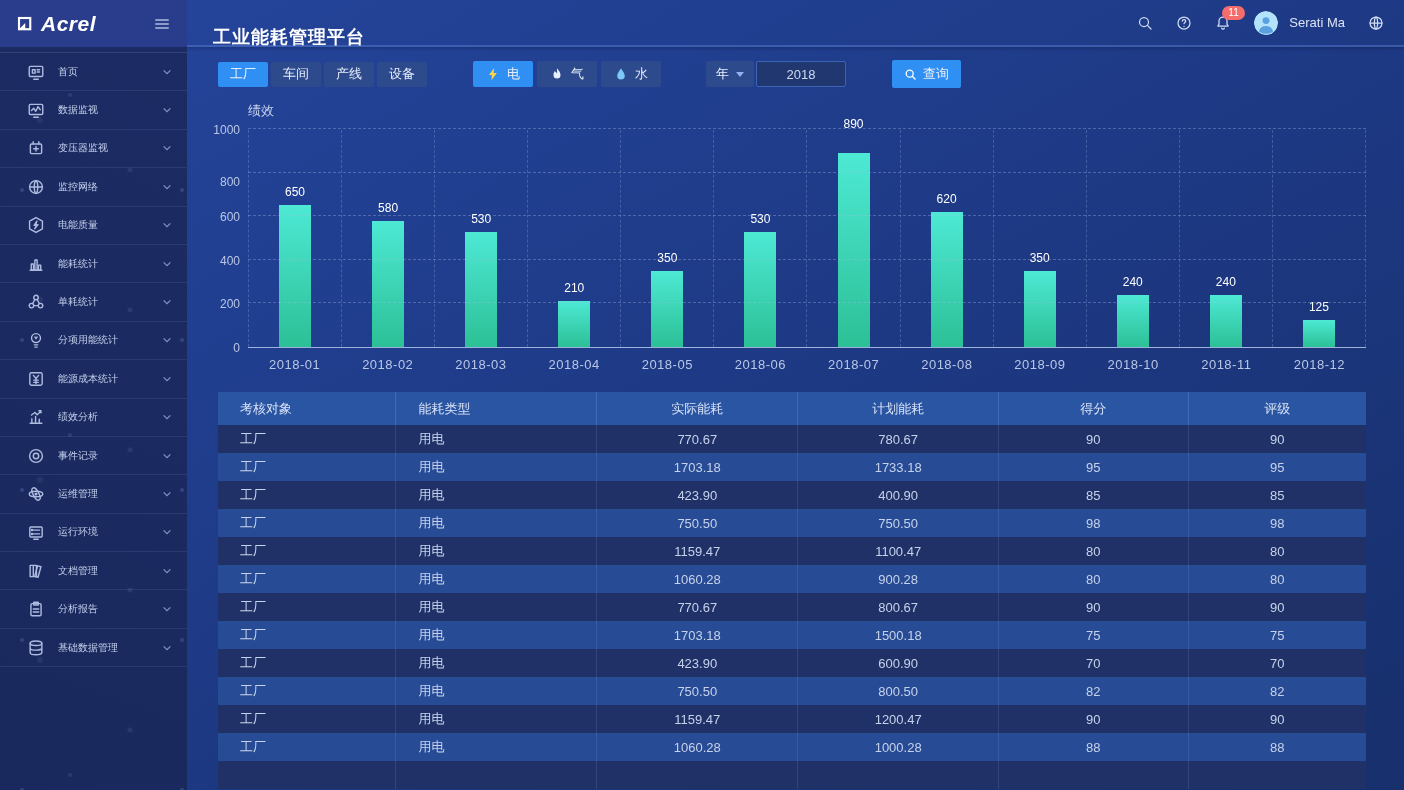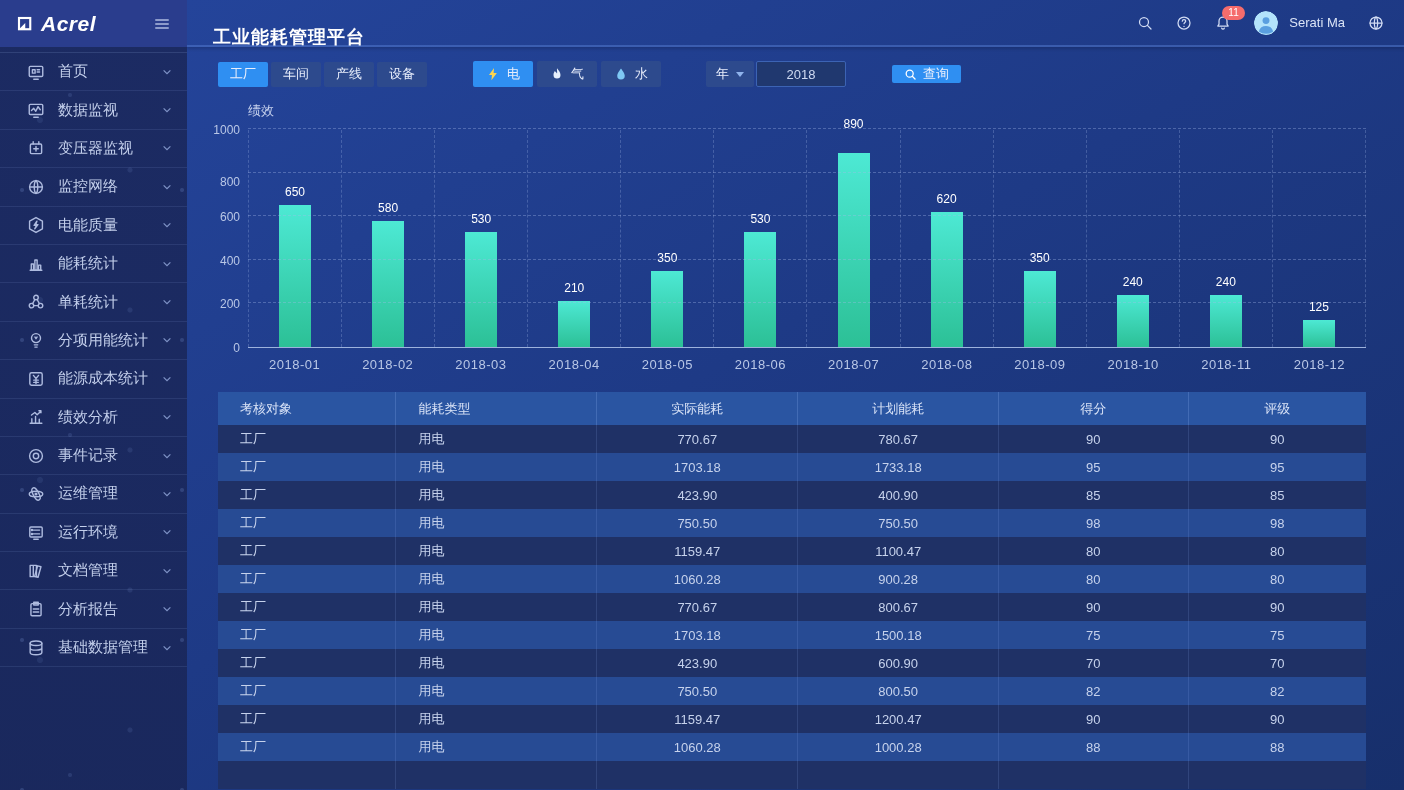--- a/index.html
+++ b/index.html
@@ -31,21 +31,21 @@
     padding:0 16px 0 15px;
   }
   .brand { display:flex; align-items:center; gap:6px; }
   .brand-name { color:#fff; font-size:21px; font-weight:bold; font-style:italic; letter-spacing:.5px; }
   .hamburger { color:#aebadf; cursor:pointer; }
   .nav { border-top:1px solid rgba(160,185,235,.16); margin-top:5px; }
   .nav-item {
     height:38.4px; display:flex; align-items:center;
     padding:0 14px 0 27px;
     border-bottom:1px solid rgba(160,185,235,.12);
-    cursor:pointer; color:#c3cfeb; font-size:15px;
+    cursor:pointer; color:#c3cfeb; font-size:10px;
   }
   .nav-ico { width:18px; height:18px; margin-right:13px; color:#aebbdf; flex:0 0 18px; }
   .nav-ico svg, .tb-ico svg { width:100%; height:100%; fill:none; stroke:currentColor; stroke-width:1.25; stroke-linecap:round; stroke-linejoin:round; }
   .nav-label { flex:1; white-space:nowrap; }
   .nav-chev { width:12px; height:12px; color:#7f93c6; }
   .nav-chev svg { width:12px; height:12px; fill:none; stroke:currentColor; stroke-width:1.6; }
 
   
   .main { flex:1; height:790px; background:linear-gradient(150deg,#24449a 0%,#1e3a86 45%,#172f6b 100%); position:relative; }
 
@@ -84,21 +84,21 @@
   .e-ico svg { width:14px; height:14px; }
   .year-ctrl { display:flex; margin-left:45px; align-items:center; }
   .year-btn { height:26px; padding:0 10px; background:#2d4a8d; border-radius:2px; display:flex; align-items:center; gap:7px; font-size:13px; color:#e8eefc; cursor:pointer; }
   .caret { width:0; height:0; border-left:4.5px solid transparent; border-right:4.5px solid transparent; border-top:5.5px solid #8fb3ec; }
   .year-input {
     height:26px; width:90px; margin-left:2px;
     background:#20386f; border:1px solid #3c63b4; border-radius:2px;
     color:#cfdaf2; text-align:center; font-size:13px;
     font-family:"Liberation Sans", sans-serif; outline:none;
   }
-  .query-btn { margin-left:46px; height:18px; gap:6px; background:#2f8ff2; }
+  .query-btn { margin-left:46px; height:28px; gap:6px; background:#2f8ff2; }
   .q-ico { width:13px; height:13px; color:#fff; }
   .q-ico svg { width:13px; height:13px; fill:none; stroke:currentColor; stroke-width:1.6; stroke-linecap:round; }
 
   
   .chart-section { margin:14px 38px 0 31px; }
   .chart-title { font-size:13px; color:#c8d3ee; margin-left:30px; margin-bottom:10px; }
   .chart-body { display:flex; }
   .y-col { width:30px; position:relative; height:218px; flex:0 0 30px; }
   .y-tick { position:absolute; right:8px; font-size:12px; color:#b9c7e6; transform:translateY(50%); }
   .plot-col { flex:1; }

